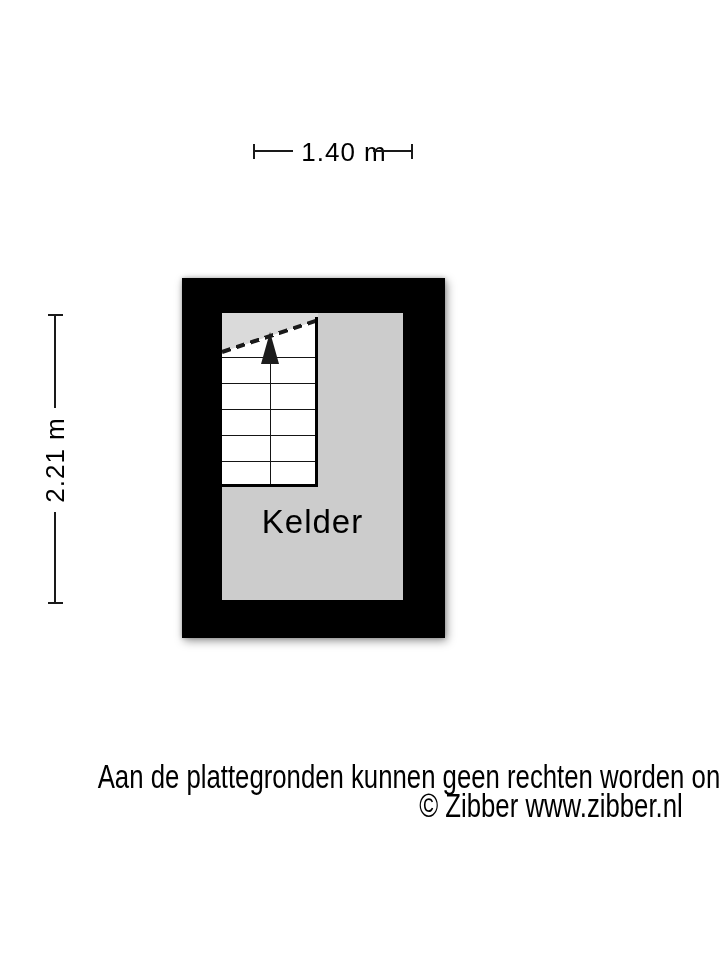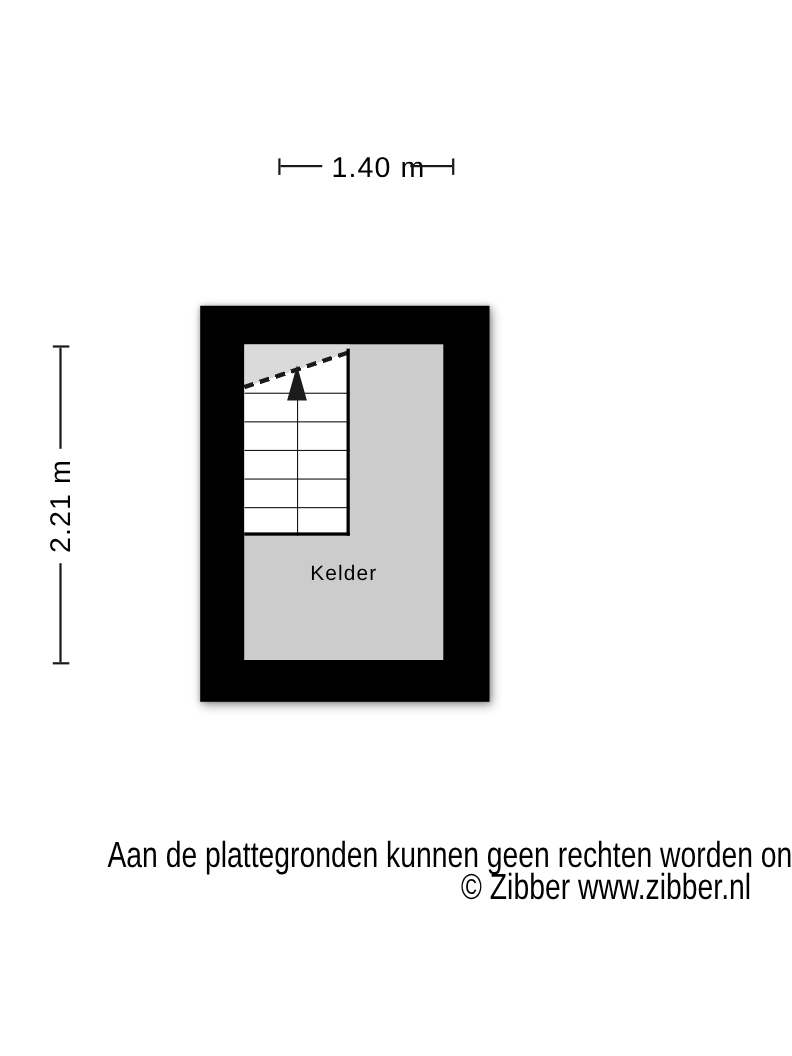--- a/index.html
+++ b/index.html
@@ -77,21 +77,21 @@
   .stair-edge-bottom{position:absolute;left:0;top:171px;width:96px;height:3px;background:var(--wall);}
   .stair-arrow{
     position:absolute;left:39px;top:19px;width:0;height:0;
     border-left:9px solid transparent;
     border-right:9px solid transparent;
     border-bottom:32px solid #1c1c1c;
   }
 
   .room-label{
     left:222px;top:509px;width:181px;height:26px;
-    line-height:26px;text-align:center;font-size:19px;letter-spacing:1px;
+    line-height:26px;text-align:center;font-size:33px;letter-spacing:1px;
   }
 
   
   .footer-line{left:0;width:720px;text-align:center;font-size:33px;line-height:34px;white-space:nowrap;}
   .footer-line.l1{top:760px;}
   .footer-line.l2{top:789px;text-align:right;}
   .footer-line .squeeze{display:inline-block;transform:scaleX(0.78);transform-origin:50% 50%;}
 </style>
 </head>
 <body style="background: rgb(255, 255, 255);">

